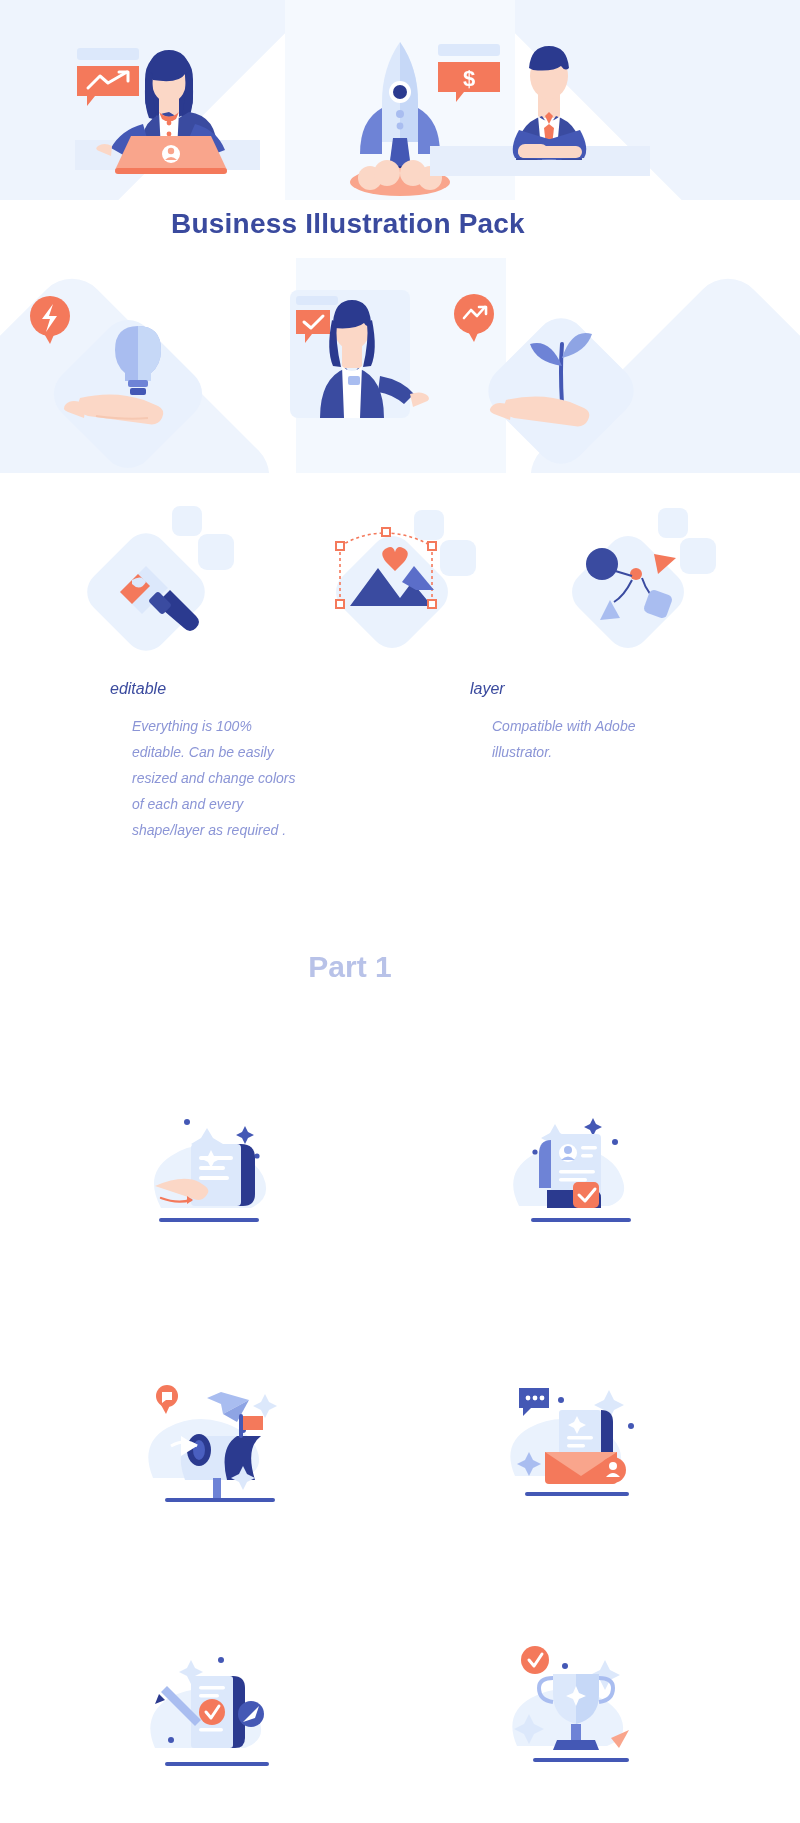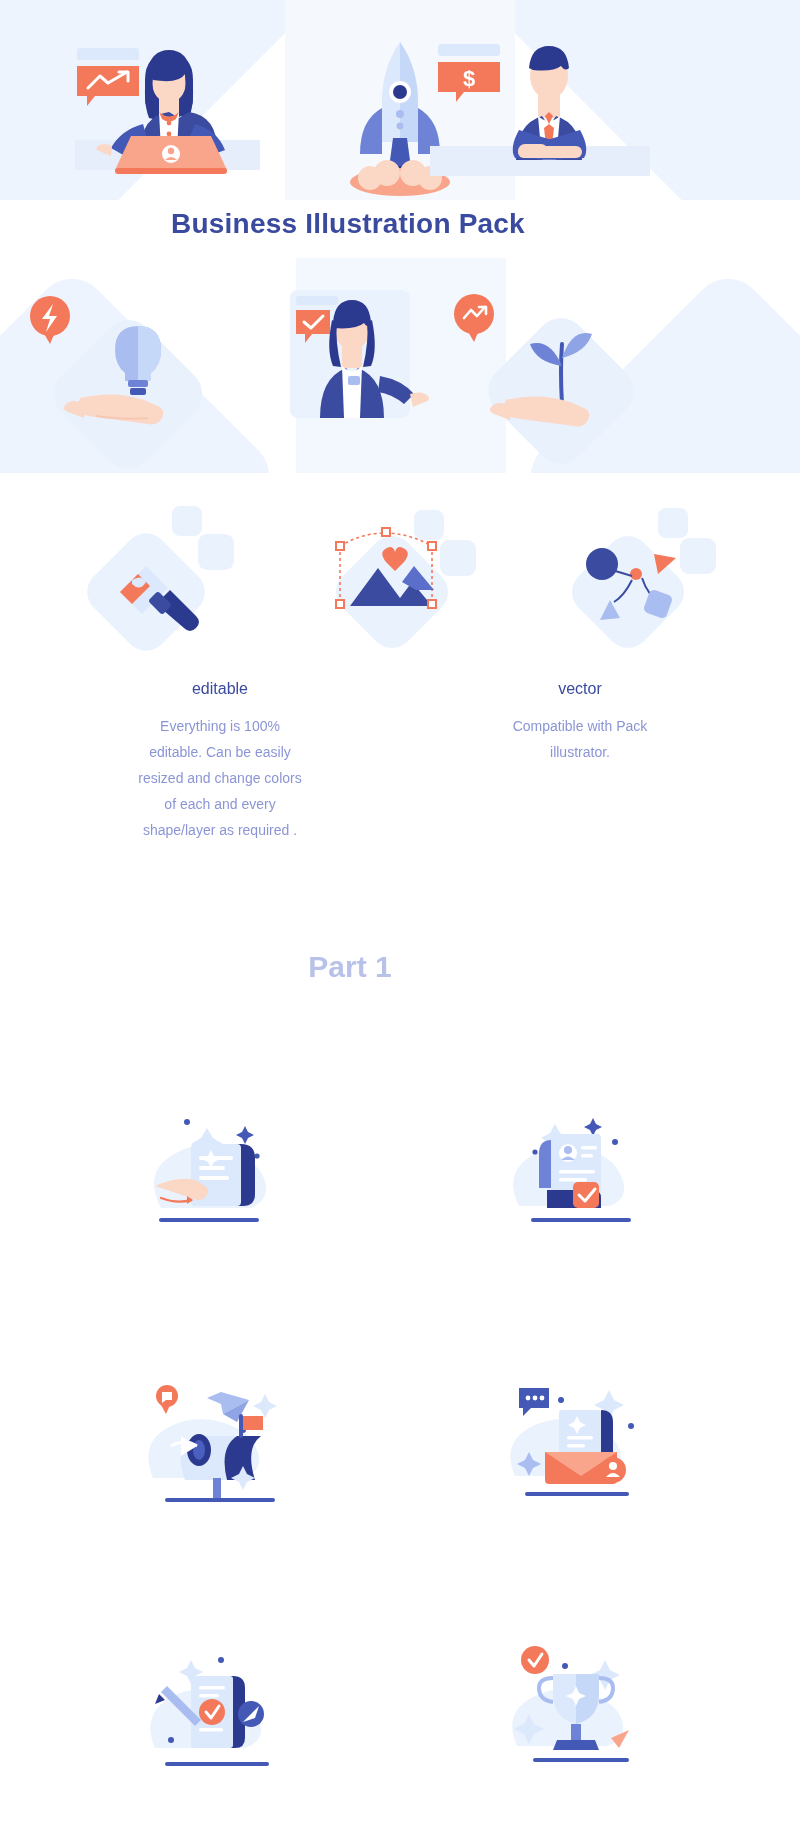--- a/index.html
+++ b/index.html
@@ -99,21 +99,21 @@
   .feature-icon-box {
     width: 180px; height: 150px;
     position: relative;
   }
   .feature-labels {
     display: flex;
     justify-content: space-around;
     padding: 0 40px;
     margin-top: 30px;
   }
-  .feature-col { width: 220px; text-align: center; }
+  .feature-col { width: 220px; text-align: left; font-style: italic; }
   .feature-title {
     font-size: 16px;
     color: #3a4a9e;
     font-weight: 400;
     margin-bottom: 16px;
   }
   .feature-desc {
     font-size: 14px;
     color: #8b95d6;
     line-height: 1.85;
@@ -359,22 +359,22 @@
       </svg>
     </div>
   </div>
 
   <div class="feature-labels">
     <div class="feature-col">
       <div class="feature-title">editable</div>
       <div class="feature-desc">Everything is 100% editable. Can be easily resized and change colors of each and every shape/layer as required .</div>
     </div>
     <div class="feature-col">
-      <div class="feature-title">vector</div>
-      <div class="feature-desc">Compatible with Pack illustrator.</div>
+      <div class="feature-title">layer</div>
+      <div class="feature-desc">Compatible with Adobe illustrator.</div>
     </div>
   </div>
 </div>
 
 <div class="part-title">Part 1</div>
 
 <div class="grid">
 
   <div class="grid-cell">
     <div class="grid-art">

